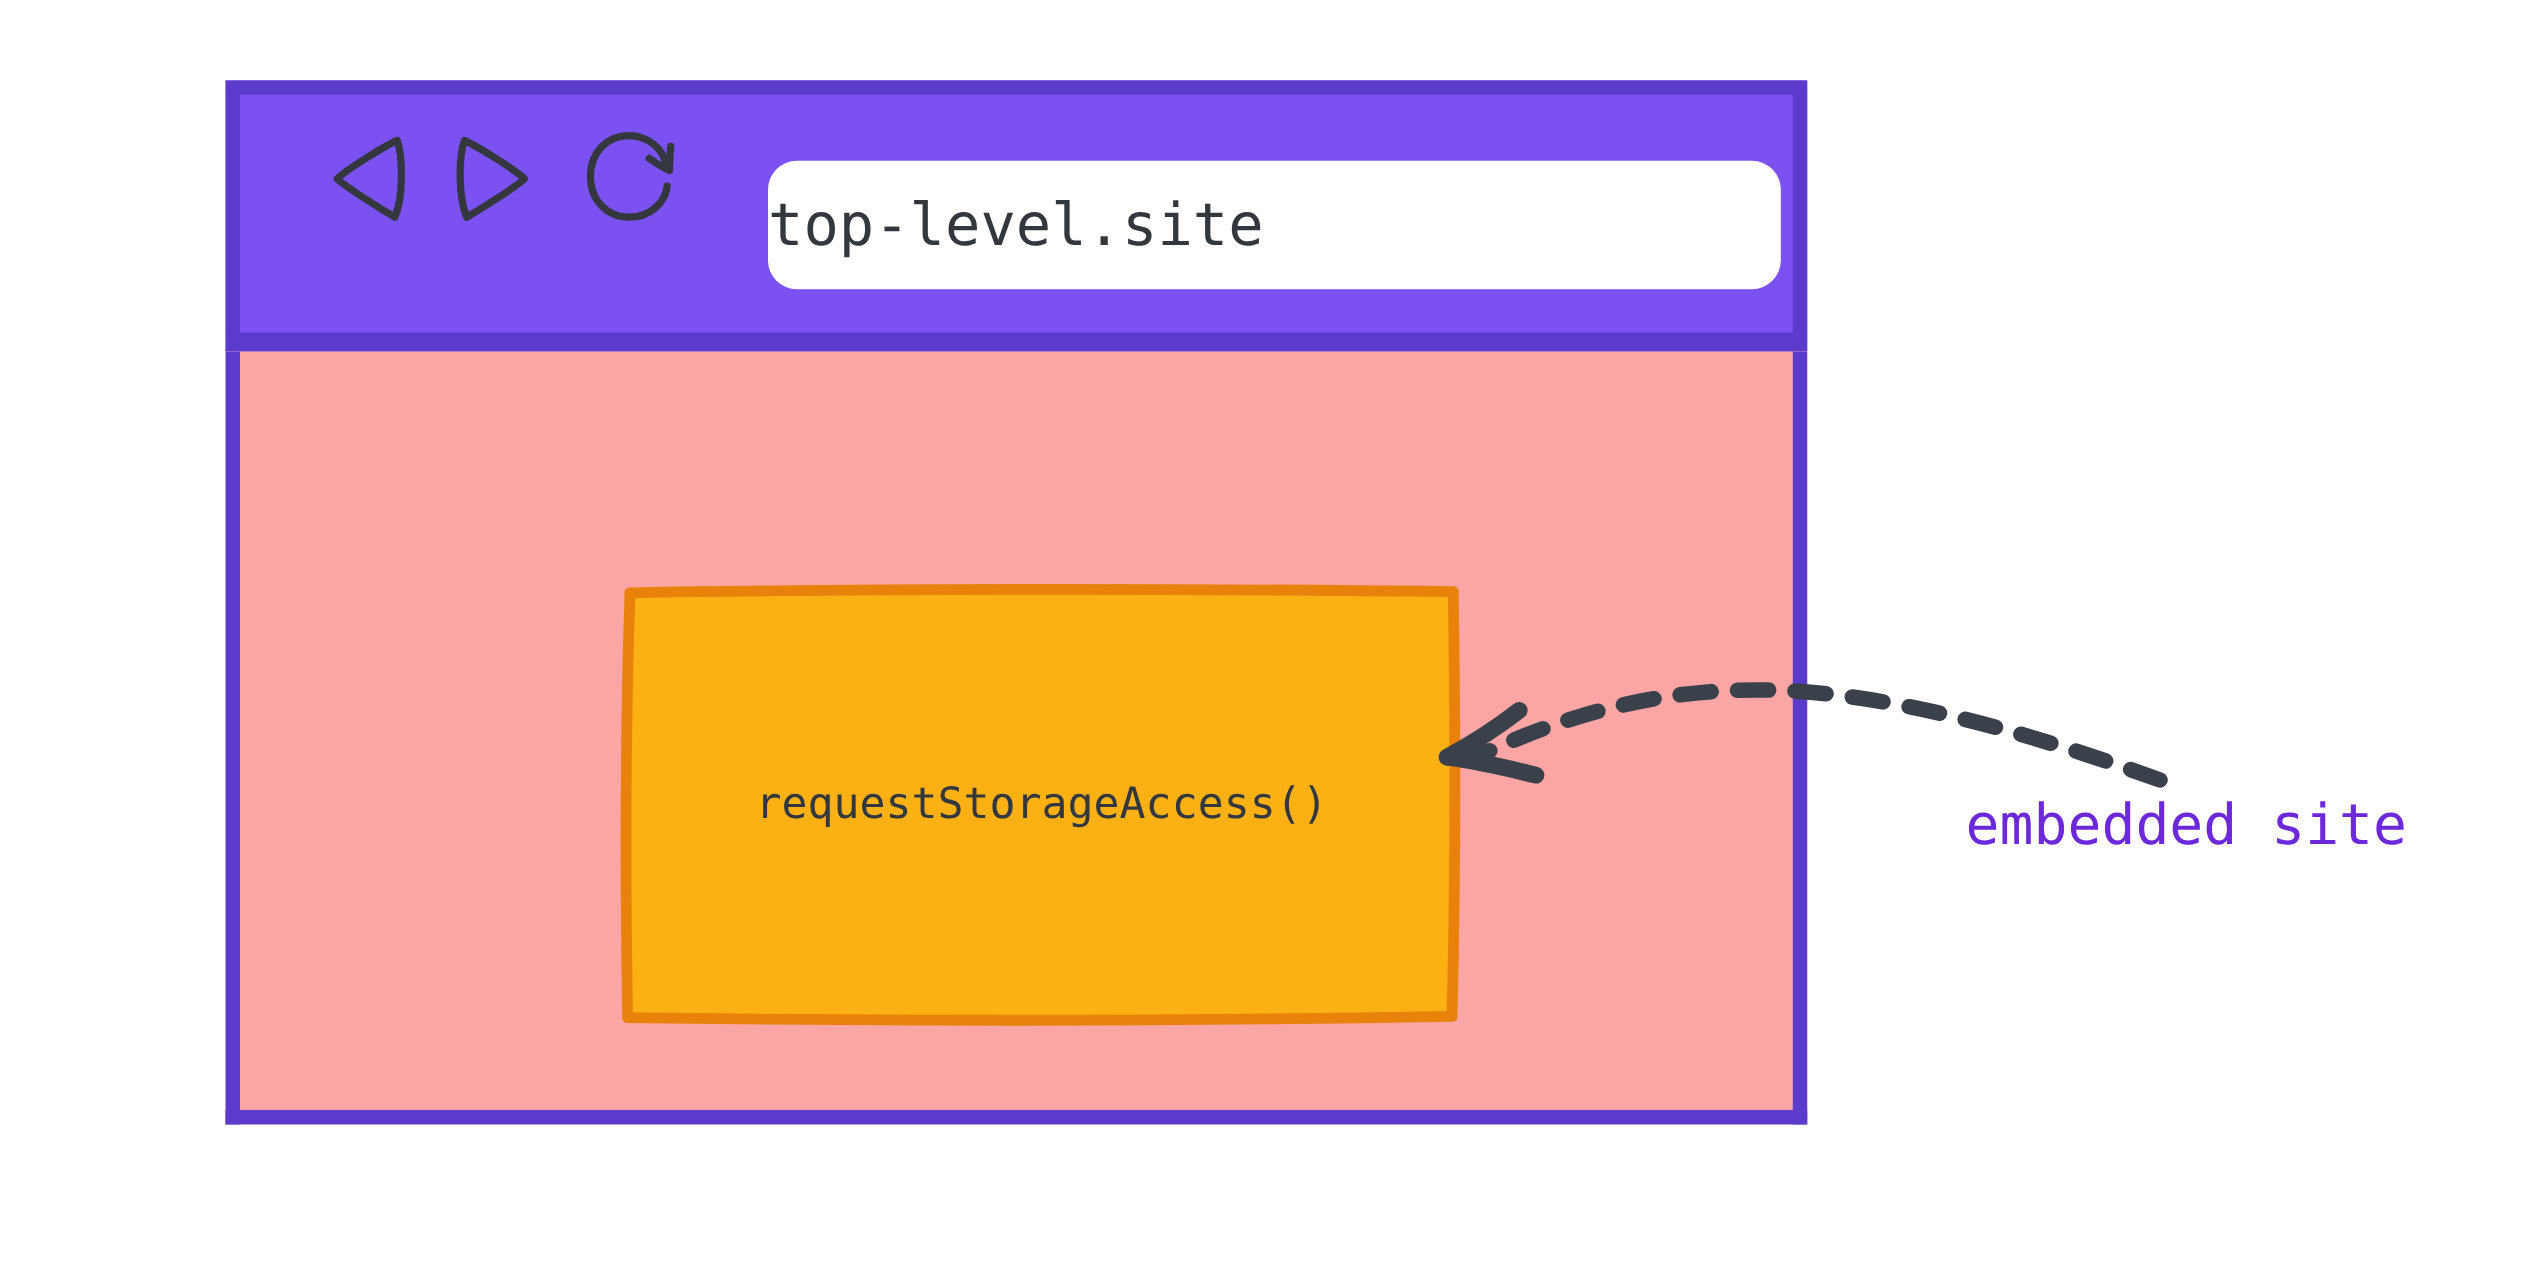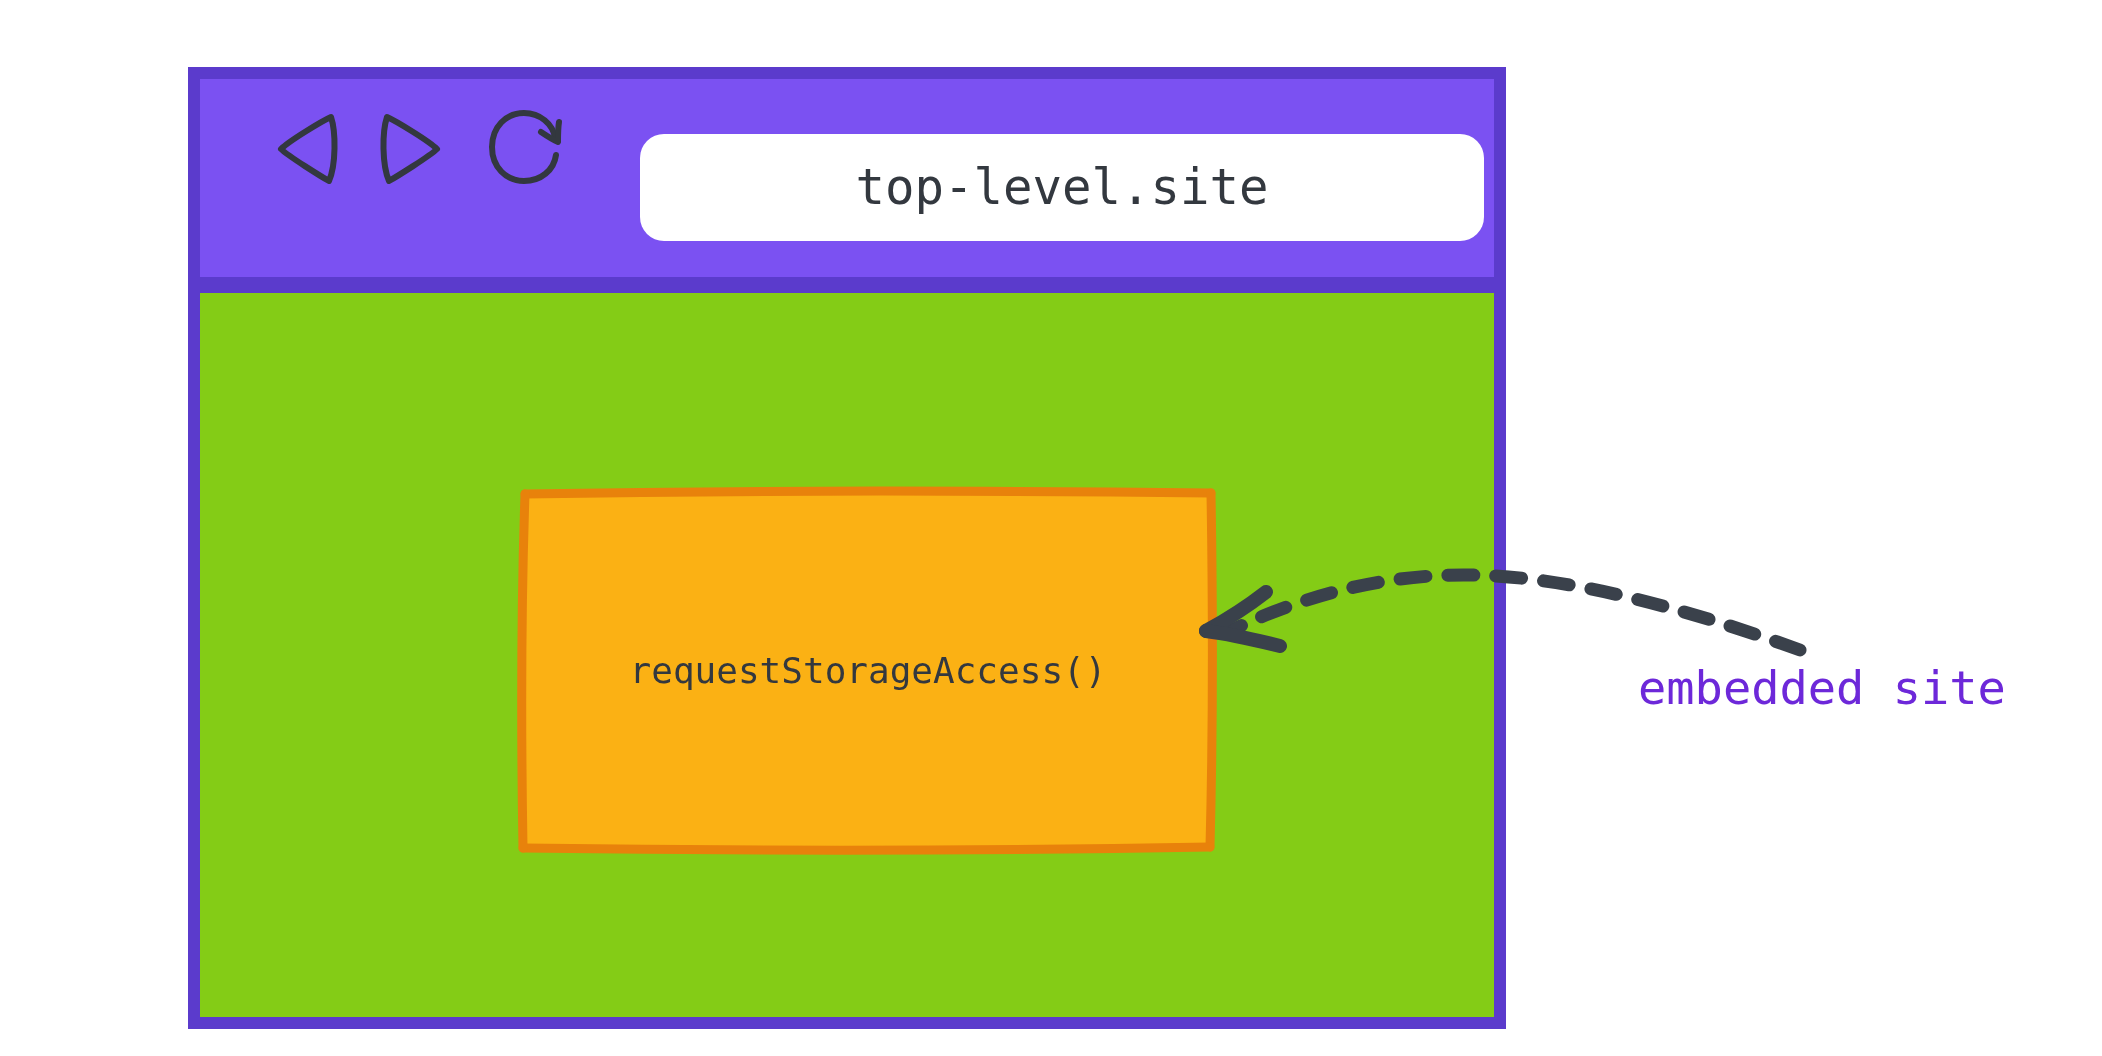--- a/index.html
+++ b/index.html
@@ -41,23 +41,23 @@
     background: #7b51f2;
     border: 12px solid #5b3bcc;
     border-bottom-width: 16px;
   }
 
   .browser-viewport {
     position: absolute;
     left: 0;
     top: 226px;
     width: 1318px;
-    height: 736px;
+    height: 644px;
     box-sizing: border-box;
-    background: #84cc16;
+    background: #fca5a5;
     border: 12px solid #5b3bcc;
     border-top: none;
   }
 
   
   .nav-icons {
     position: absolute;
     left: 74px;
     top: 28px;
     display: flex;
@@ -72,21 +72,21 @@
   .url-bar {
     position: absolute;
     left: 440px;
     top: 55px;
     width: 844px;
     height: 107px;
     background: #ffffff;
     border-radius: 24px;
     display: flex;
     align-items: center;
-    justify-content: center;
+    justify-content: flex-start;
     box-sizing: border-box;
   }
   .url-text {
     font-family: "DejaVu Sans Mono", "Liberation Mono", monospace;
     font-size: 49px;
     color: #33383f;
     letter-spacing: 0px;
     white-space: nowrap;
   }
 

